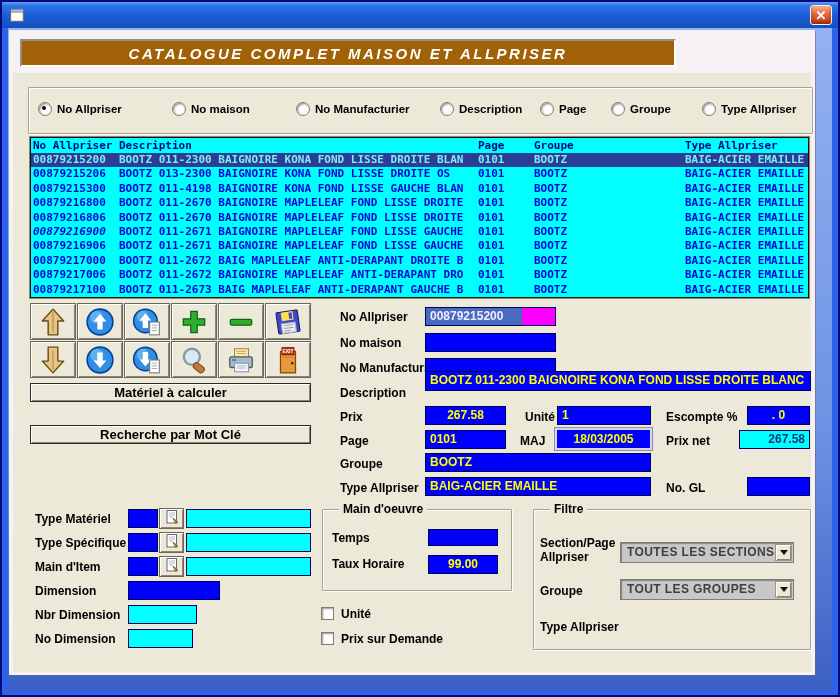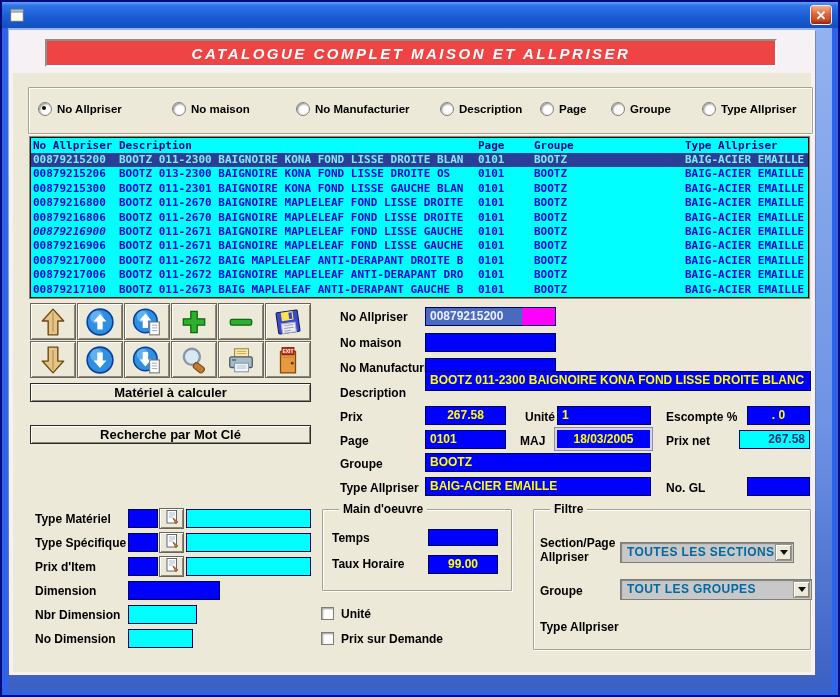--- a/index.html
+++ b/index.html
@@ -13,21 +13,21 @@
     display:flex;align-items:center;padding:0 6px;box-sizing:border-box;z-index:5;}
   .ticon{width:17px;height:17px;margin-left:1px;}
   .tclose{margin-left:auto;width:22px;height:20px;cursor:pointer;
     background:linear-gradient(180deg,#F7B08C,#E2663E 45%,#C23C14);
     border:1px solid #F4F0F4;border-radius:3px;color:#FFF;font:bold 13px "Liberation Sans",sans-serif;
     text-align:center;line-height:19px;box-shadow:inset 0 -2px 3px rgba(90,10,0,.45);box-sizing:border-box;}
   .clientbg{position:absolute;left:8px;top:28px;width:824px;height:663px;
     background:linear-gradient(180deg,#93B2F0 0%,#6E93E4 60%,#3B60C4 100%);}
   .lightpanel{position:absolute;left:9px;top:30px;width:806px;height:645px;background:#F6F1F4;
     box-shadow:1px 1px 0 rgba(110,100,125,.55);}
-  .banner{position:absolute;left:45px;top:39px;width:732px;height:28px;background:#ef4444;
+  .banner{position:absolute;left:20px;top:39px;width:656px;height:28px;background:#a16207;
     border-top:2px solid #8F8F88;border-left:2px solid #8F8F88;border-bottom:2px solid #FFF;border-right:2px solid #FFF;
     box-sizing:border-box;display:flex;align-items:center;justify-content:center;}
   .banner span{font:italic bold 15px "Liberation Sans",sans-serif;color:#FFF;letter-spacing:2.5px;white-space:nowrap;}
   .beige{position:absolute;left:13px;top:73px;width:798px;height:599px;background:#ECE9D8;}
   
   .gbox{position:absolute;border:1px solid #A6A290;box-shadow:inset 1px 1px 0 #FFF,1px 1px 0 #FFF;border-radius:1px;}
   .glegend{position:absolute;top:-8px;left:16px;background:#ECE9D8;padding:0 4px;
     font:bold 12px "Liberation Sans",sans-serif;color:#000;white-space:nowrap;}
   
   .ritem{display:flex;align-items:center;gap:5px;height:14px;cursor:pointer;}
@@ -62,21 +62,21 @@
   .fld.cyan{background:#00FFFF;color:#15337A;}
   .fld.mag{background:#FF00FF;padding:0;}
   .fld.center{text-align:center;}
   .fld.right{text-align:right;}
   .fld.maj{border:2px solid #DAD6E6;box-shadow:0 0 0 1px #8F8BA8;height:22px;line-height:18px;text-align:center;}
   .selband{display:inline-block;width:96px;height:17px;background:#4A6AC0;color:#EEEEFF;
     padding-left:4px;box-sizing:border-box;}
   
   .combo{position:absolute;height:21px;box-sizing:border-box;background:#C8C8C8;border:1px solid #7E7E76;
     box-shadow:inset 1px 1px 1px rgba(0,0,0,.35);cursor:pointer;}
-  .cval{position:absolute;left:6px;top:2px;font:bold 12px "Liberation Sans",sans-serif;color:#0369a1;
+  .cval{position:absolute;left:6px;top:2px;font:bold 12px "Liberation Sans",sans-serif;color:#404040;
     letter-spacing:.4px;white-space:nowrap;}
   .cbtn{position:absolute;top:1px;right:1px;bottom:1px;width:17px;background:#ECE9D8;border:1px solid #9A9786;
     box-shadow:inset 1px 1px 0 #FFF,inset -1px -1px 0 #8A8778;box-sizing:border-box;
     display:flex;align-items:center;justify-content:center;}
   .tri{width:0;height:0;border-left:4px solid transparent;border-right:4px solid transparent;border-top:5px solid #101010;}
   .chk{position:absolute;width:13px;height:13px;background:#FFF;border:1px solid #7E7E76;
     box-shadow:inset 1px 1px 2px rgba(0,0,0,.4);box-sizing:border-box;cursor:pointer;}
 </style>
 </head>
 <body>
@@ -117,21 +117,21 @@
       </div>
       <div class="grow">
         <span class="gcell" style="width: 86px;">00879215206</span>
         <span class="gcell" style="width: 359px;">BOOTZ 013-2300 BAIGNOIRE KONA FOND LISSE DROITE OS</span>
         <span class="gcell" style="width: 56px;">0101</span>
         <span class="gcell" style="width: 151px;">BOOTZ</span>
         <span class="gcell" style="width: 125px;">BAIG-ACIER EMAILLE</span>
       </div>
       <div class="grow">
         <span class="gcell" style="width: 86px;">00879215300</span>
-        <span class="gcell" style="width: 359px;">BOOTZ 011-2301 BAIGNOIRE KONA FOND LISSE GAUCHE BLAN</span>
+        <span class="gcell" style="width: 359px;">BOOTZ 011-4198 BAIGNOIRE KONA FOND LISSE GAUCHE BLAN</span>
         <span class="gcell" style="width: 56px;">0101</span>
         <span class="gcell" style="width: 151px;">BOOTZ</span>
         <span class="gcell" style="width: 125px;">BAIG-ACIER EMAILLE</span>
       </div>
       <div class="grow">
         <span class="gcell" style="width: 86px;">00879216800</span>
         <span class="gcell" style="width: 359px;">BOOTZ 011-2670 BAIGNOIRE MAPLELEAF FOND LISSE DROITE</span>
         <span class="gcell" style="width: 56px;">0101</span>
         <span class="gcell" style="width: 151px;">BOOTZ</span>
         <span class="gcell" style="width: 125px;">BAIG-ACIER EMAILLE</span>
@@ -234,21 +234,21 @@
   <div class="fld" style="left:128px;top:533px;width:30px"></div>
   <div class="mbtn" style="left:159px;top:532px">
     <span><svg viewBox="0 0 16 16" width="16" height="16">
           <rect x="3" y="1.5" width="9.5" height="12.5" fill="#FFF" stroke="#667"></rect>
           <path d="M5 4h6M5 6h6M5 8h4" stroke="#9AB" stroke-width="0.8"></path>
           <path d="M9 9 l5 4 -2.5 1.5 z" fill="#C8862E" stroke="#7A4A14" stroke-width="0.7"></path>
         </svg></span>
   </div>
   <div class="fld cyan" style="left:186px;top:533px;width:125px"></div>
 
-  <span class="lbl abs" style="left:35px;top:560px">Prix d'Item</span>
+  <span class="lbl abs" style="left:35px;top:560px">Main d'Item</span>
   <div class="fld" style="left:128px;top:557px;width:30px"></div>
   <div class="mbtn" style="left:159px;top:556px">
     <span><svg viewBox="0 0 16 16" width="16" height="16">
           <rect x="3" y="1.5" width="9.5" height="12.5" fill="#FFF" stroke="#667"></rect>
           <path d="M5 4h6M5 6h6M5 8h4" stroke="#9AB" stroke-width="0.8"></path>
           <path d="M9 9 l5 4 -2.5 1.5 z" fill="#C8862E" stroke="#7A4A14" stroke-width="0.7"></path>
         </svg></span>
   </div>
   <div class="fld cyan" style="left:186px;top:557px;width:125px"></div>
 
@@ -278,21 +278,21 @@
     <span class="glegend">Filtre</span>
   </div>
   <span class="lbl abs" style="left:540px;top:536px;width:78px;white-space:normal;line-height:14px">Section/Page Allpriser</span>
   <div class="combo" style="left:620px;top:542px;width:174px">
     <span class="cval">TOUTES LES SECTIONS</span>
     <span class="cbtn">
         <span class="tri"></span>
       </span>
   </div>
   <span class="lbl abs" style="left:540px;top:584px">Groupe</span>
-  <div class="combo" style="left:620px;top:579px;width:192px">
+  <div class="combo" style="left:620px;top:579px;width:174px">
     <span class="cval">TOUT LES GROUPES</span>
     <span class="cbtn">
         <span class="tri"></span>
       </span>
   </div>
   <span class="lbl abs" style="left:540px;top:620px">Type Allpriser</span>
 <div class="ritem abs" style="left: 38px; top: 102px;">
       <span class="radio on"></span>
       <span class="rlab">No Allpriser</span>
     </div>

